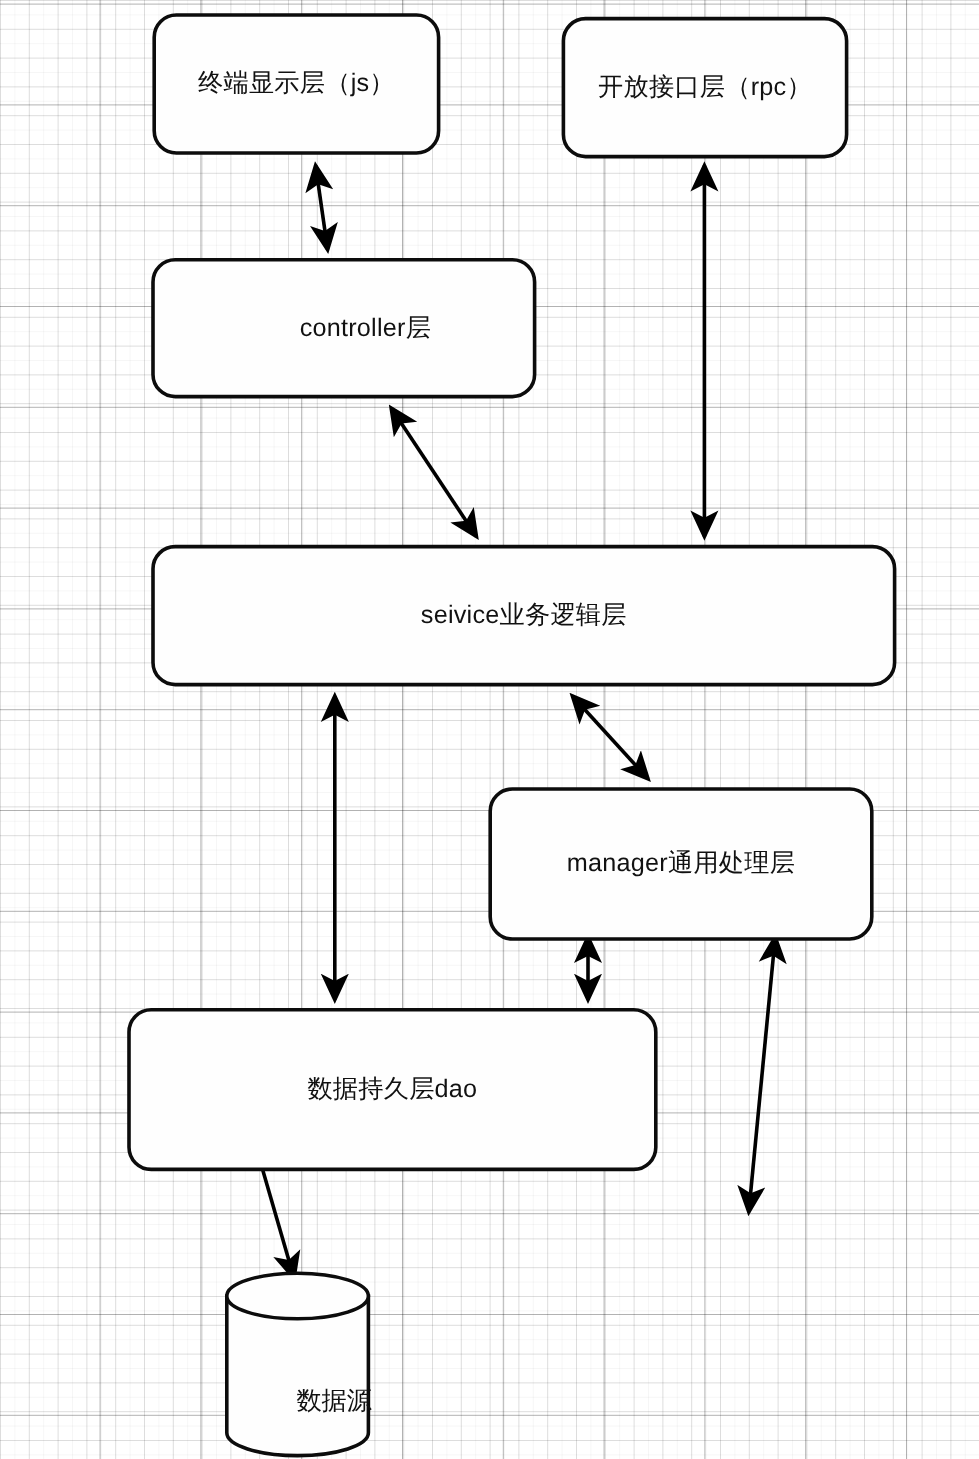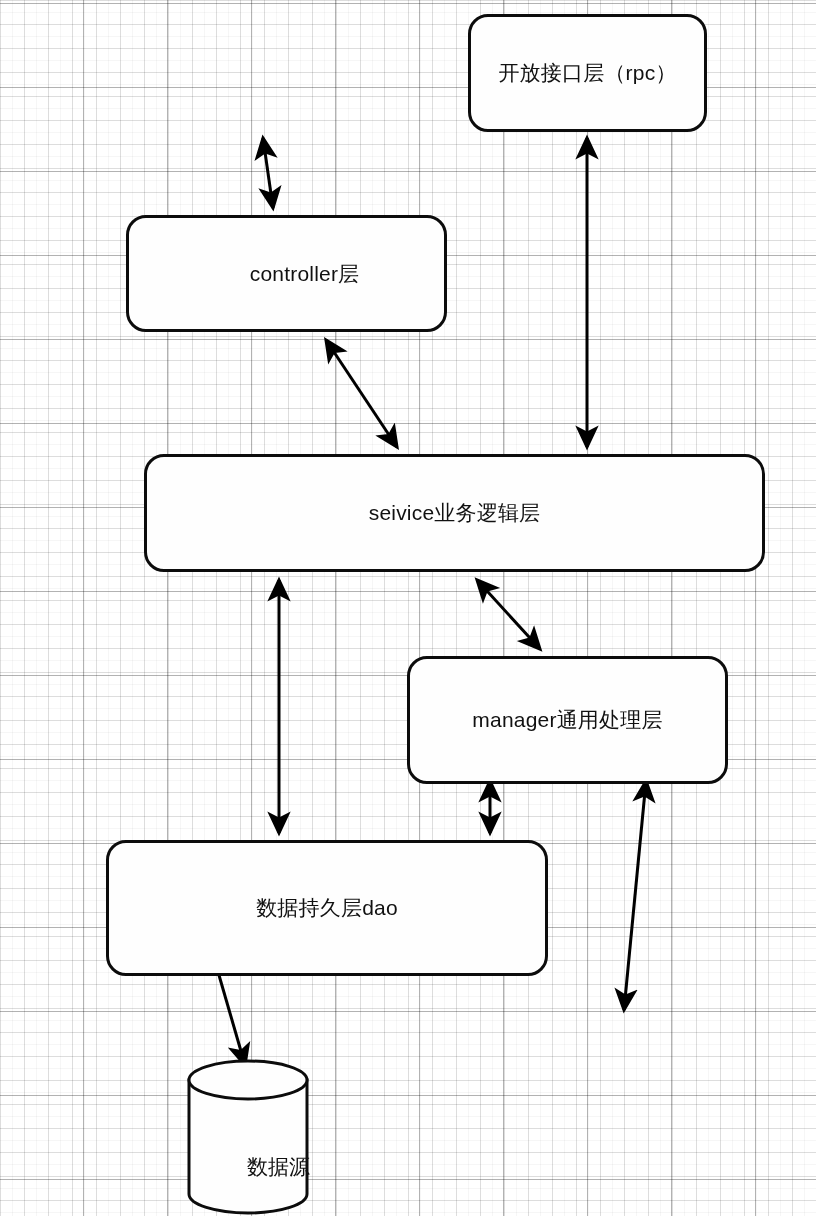--- a/index.html
+++ b/index.html
@@ -98,30 +98,33 @@
 
     <line x1="279" y1="580" x2="279" y2="833" stroke="#000" stroke-width="3" marker-start="url(#ah-start)" marker-end="url(#ah)"></line>
 
     <line x1="490" y1="781" x2="490" y2="833" stroke="#000" stroke-width="3" marker-start="url(#ah-start)" marker-end="url(#ah)"></line>
 
     <line x1="646" y1="781" x2="624" y2="1010" stroke="#000" stroke-width="3" marker-start="url(#ah-start)" marker-end="url(#ah)"></line>
 
     <line x1="212" y1="951" x2="245" y2="1065" stroke="#000" stroke-width="3" marker-end="url(#ah)"></line>
   </svg>
 
+  <div class="node" style="left:127px; top:11px; width:240px; height:118px;">
+    <span class="node-label">终端显示层（js）</span>
+  </div>
 
   <div class="node" style="left:468px; top:14px; width:239px; height:118px;">
     <span class="node-label">开放接口层（rpc）</span>
   </div>
 
   <div class="node" style="left:126px; top:215px; width:321px; height:117px;padding-left:36px;">
     <span class="node-label">controller层</span>
   </div>
 
-  <div class="node" style="left:126px; top:454px; width:621px; height:118px;margin-left:18px;">
+  <div class="node" style="left:126px; top:454px; width:621px; height:118px;">
     <span class="node-label">seivice业务逻辑层</span>
   </div>
 
   <div class="node" style="left:407px; top:656px; width:321px; height:128px;">
     <span class="node-label">manager通用处理层</span>
   </div>
 
   <div class="node" style="left:106px; top:840px; width:442px; height:136px;">
     <span class="node-label">数据持久层dao</span>
   </div>

